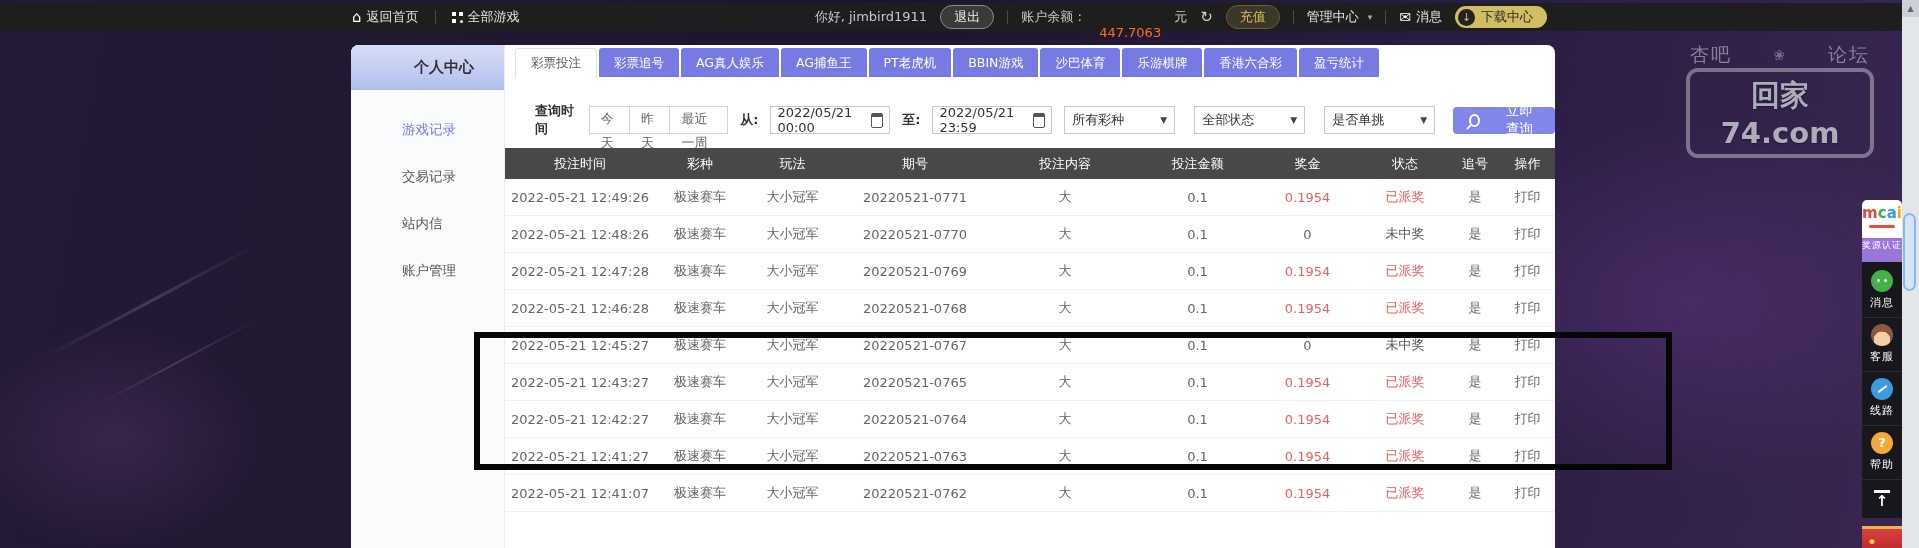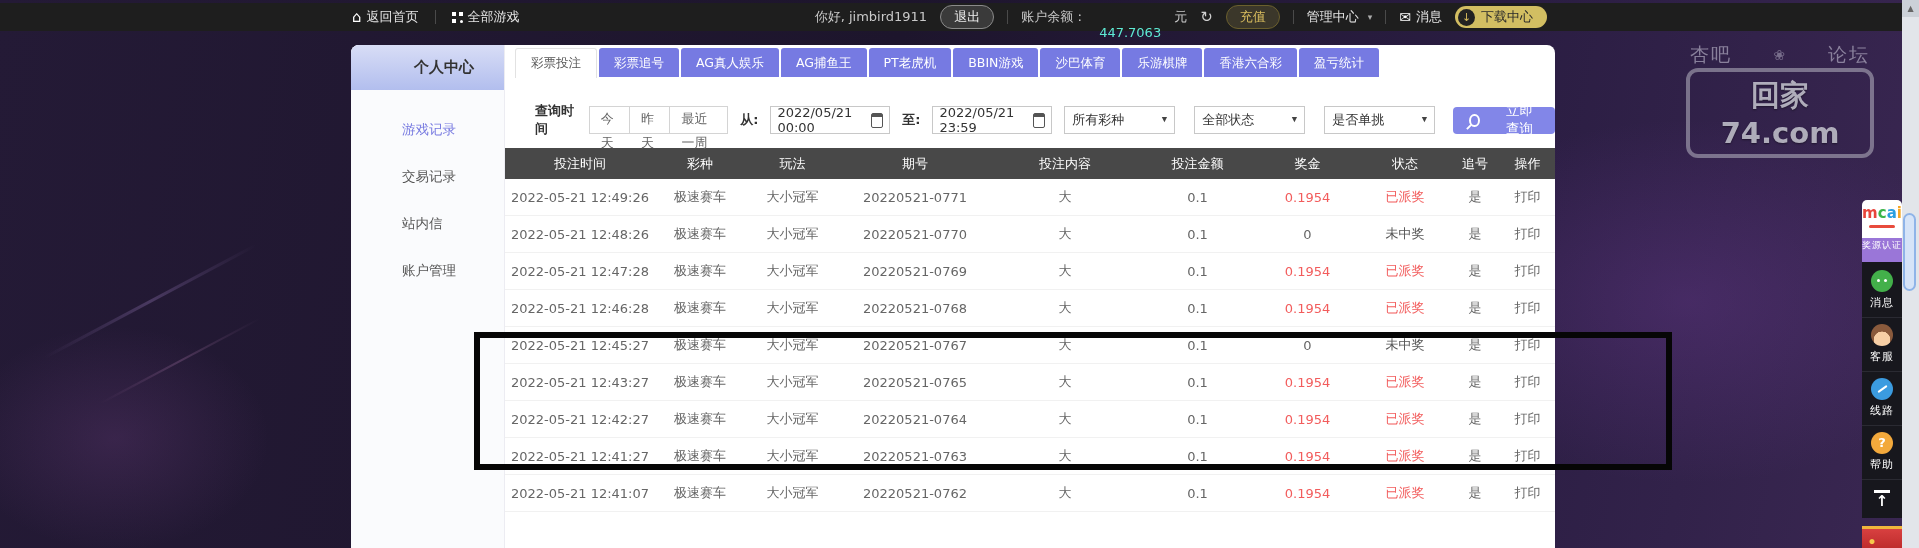--- a/index.html
+++ b/index.html
@@ -21,21 +21,21 @@
   .tb-left{display:flex;align-items:center;gap:16px;margin-left:352px;}
   .tb-right{display:flex;align-items:center;gap:13px;margin-left:auto;margin-right:372px;}
   .tb-link{display:flex;align-items:center;gap:5px;color:#e4e4e4;cursor:pointer;}
   .tb-divider{width:1px;height:14px;background:#4a4a4a;}
   .home-glyph{font-size:15px;color:#fff;line-height:1;}
   .grid-icon{position:relative;width:11px;height:11px;}
   .grid-icon i{position:absolute;width:4px;height:4px;background:#fff;}
   .grid-icon i:nth-child(1){left:0;top:0;} .grid-icon i:nth-child(2){right:0;top:0;}
   .grid-icon i:nth-child(3){left:0;bottom:0;} .grid-icon i:nth-child(4){right:0;bottom:0;width:3px;height:3px;border-radius:50%;}
   .pill-logout{border:1px solid #8a8a8a;background:#3a3a3a;color:#eee;border-radius:12px;padding:2px 13px;cursor:pointer;}
-  .balance-val{color:#5eead4;margin-top:31px;}
+  .balance-val{color:#f97316;margin-top:31px;}
   .refresh-glyph{color:#cfcfcf;font-size:15px;cursor:pointer;line-height:1;}
   .pill-recharge{border:1px solid #6b5f2e;background:#3b372a;color:#d9bd5e;border-radius:12px;padding:2px 13px;cursor:pointer;}
   .caret{font-size:9px;color:#aaa;margin-left:4px;}
   .mail-glyph{font-size:14px;color:#fff;}
   .pill-download{display:flex;align-items:center;gap:6px;background:#d2be62;color:#2a2a2a;
     border-radius:13px;padding:2px 14px 2px 3px;cursor:pointer;}
   .dl-circle{width:17px;height:17px;border-radius:50%;background:#222;color:#d9bd5e;
     display:flex;align-items:center;justify-content:center;font-size:11px;}
 
   
@@ -69,21 +69,21 @@
   .seg{display:flex;}
   .seg-btn{border:1px solid #d4d4d4;background:#fff;color:#666;font-size:13px;padding:0 11px;height:26px;line-height:24px;cursor:pointer;}
   .seg-btn + .seg-btn{border-left:none;}
   .fld-label{color:#333;font-weight:bold;}
   .date-input{display:flex;align-items:center;justify-content:space-between;width:132px;height:26px;
     border:1px solid #c8c8c8;background:#fff;padding:0 6px;color:#333;cursor:text;}
   .cal-icon{width:13px;height:13px;border:1px solid #555;border-radius:2px;
     background:linear-gradient(180deg,#555 0 3px,#fff 3px),
       repeating-linear-gradient(180deg,transparent 0 2px,#aaa 2px 3px);cursor:pointer;}
   .select{display:flex;align-items:center;justify-content:space-between;width:95px;height:26px;
-    border:1px solid #c8c8c8;background:#fff;padding:0 7px;color:#333;cursor:pointer;font-family:Liberation Mono, monospace;}
+    border:1px solid #c8c8c8;background:#fff;padding:0 7px;color:#333;cursor:pointer;}
   .select .dd{font-size:9px;color:#444;}
   .btn-search{display:flex;align-items:center;gap:20px;height:27px;padding:0 16px;margin-left:6px;
     background:#8286e8;color:#fff;border:none;border-radius:4px;font-size:13.5px;cursor:pointer;}
   .mag{position:relative;width:9px;height:9px;border:2px solid #fff;border-radius:50%;display:inline-block;}
   .mag::after{content:"";position:absolute;width:2px;height:6px;background:#fff;left:-3px;top:8px;transform:rotate(45deg);}
 
   
   .bet-table{width:1050px;border-collapse:collapse;margin-top:14px;font-size:13px;table-layout:fixed;}
   .bet-table th{height:29px;background:#484848;color:#fff;font-weight:normal;font-size:13px;}
   .bet-table td{height:34px;border-bottom:1px solid #f1f1f1;color:#666;text-align:center;white-space:nowrap;}

